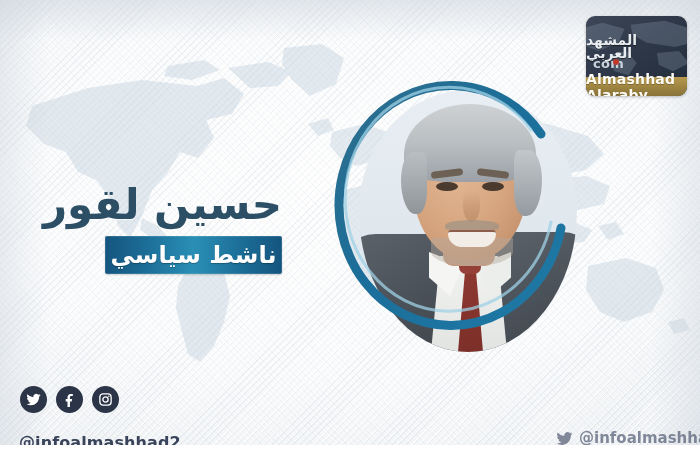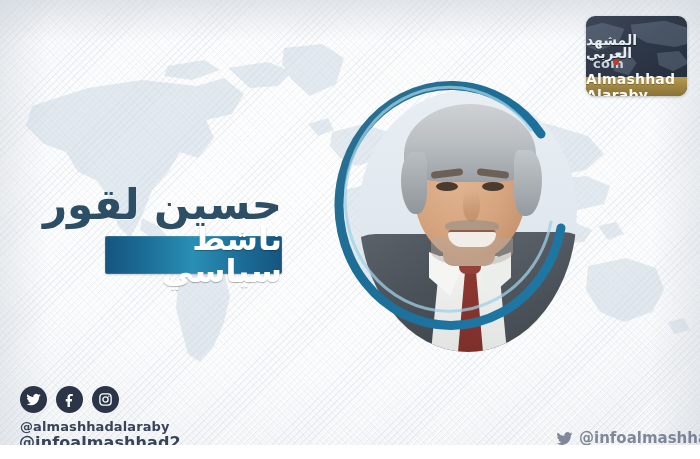--- a/index.html
+++ b/index.html
@@ -111,21 +111,21 @@
     left:105px;top:236px;
     width:177px;height:38px;
     border-radius:2px;
     background:linear-gradient(to right,#15557f 0%,#1b6c96 22%,#2a8fb5 50%,#1b6c96 78%,#15557f 100%);
     box-shadow:inset 0 0 0 1px rgba(255,255,255,.12), 0 1px 2px rgba(0,0,0,.18);
     display:flex;align-items:center;justify-content:center;
   }
   .badge-text{
     direction:rtl;
     color:#ffffff;
-    font-size:32px;font-weight:700;
+    font-size:24px;font-weight:700;
     font-family:"DejaVu Sans","Liberation Sans",sans-serif;
     line-height:1;
     text-shadow:0 1px 1px rgba(0,0,0,.28);
   }
 
   
   .logo{
     position:absolute;
     left:586px;top:16px;
     width:101px;height:80px;
@@ -331,21 +331,20 @@
     </div>
     <div class="sicon">
       <svg width="15" height="15" viewBox="0 0 24 24" fill="none" stroke="#ffffff" stroke-width="2.1">
         <rect x="3" y="3" width="18" height="18" rx="5"></rect>
         <circle cx="12" cy="12" r="4.2"></circle>
         <circle cx="17.3" cy="6.7" r="1.2" fill="#ffffff" stroke="none"></circle>
       </svg>
     </div>
   </div>
 
-  <div class="handle1">@almashhadalaraby</div>
   <div class="handle2">@infoalmashhad2</div>
 
   <div class="corner-handle">
     <svg width="17" height="17" viewBox="0 0 24 24" fill="#3c4761">
       <path d="M23 4.9c-.8.4-1.7.6-2.6.8.9-.6 1.6-1.5 2-2.5-.9.5-1.9.9-2.9 1.1a4.6 4.6 0 0 0-7.8 4.2A13 13 0 0 1 2.3 3.7a4.6 4.6 0 0 0 1.4 6.1c-.7 0-1.4-.2-2-.5v.1c0 2.2 1.6 4 3.7 4.4-.7.2-1.3.2-2 .1a4.6 4.6 0 0 0 4.3 3.2A9.2 9.2 0 0 1 1 19a13 13 0 0 0 7 2c8.4 0 13-7 13-13v-.6c.9-.6 1.6-1.4 2.2-2.3z"></path>
     </svg>
     <span class="ch-text">@infoalmashhad2</span>
   </div>
 
   <div class="bottom-strip"></div>

